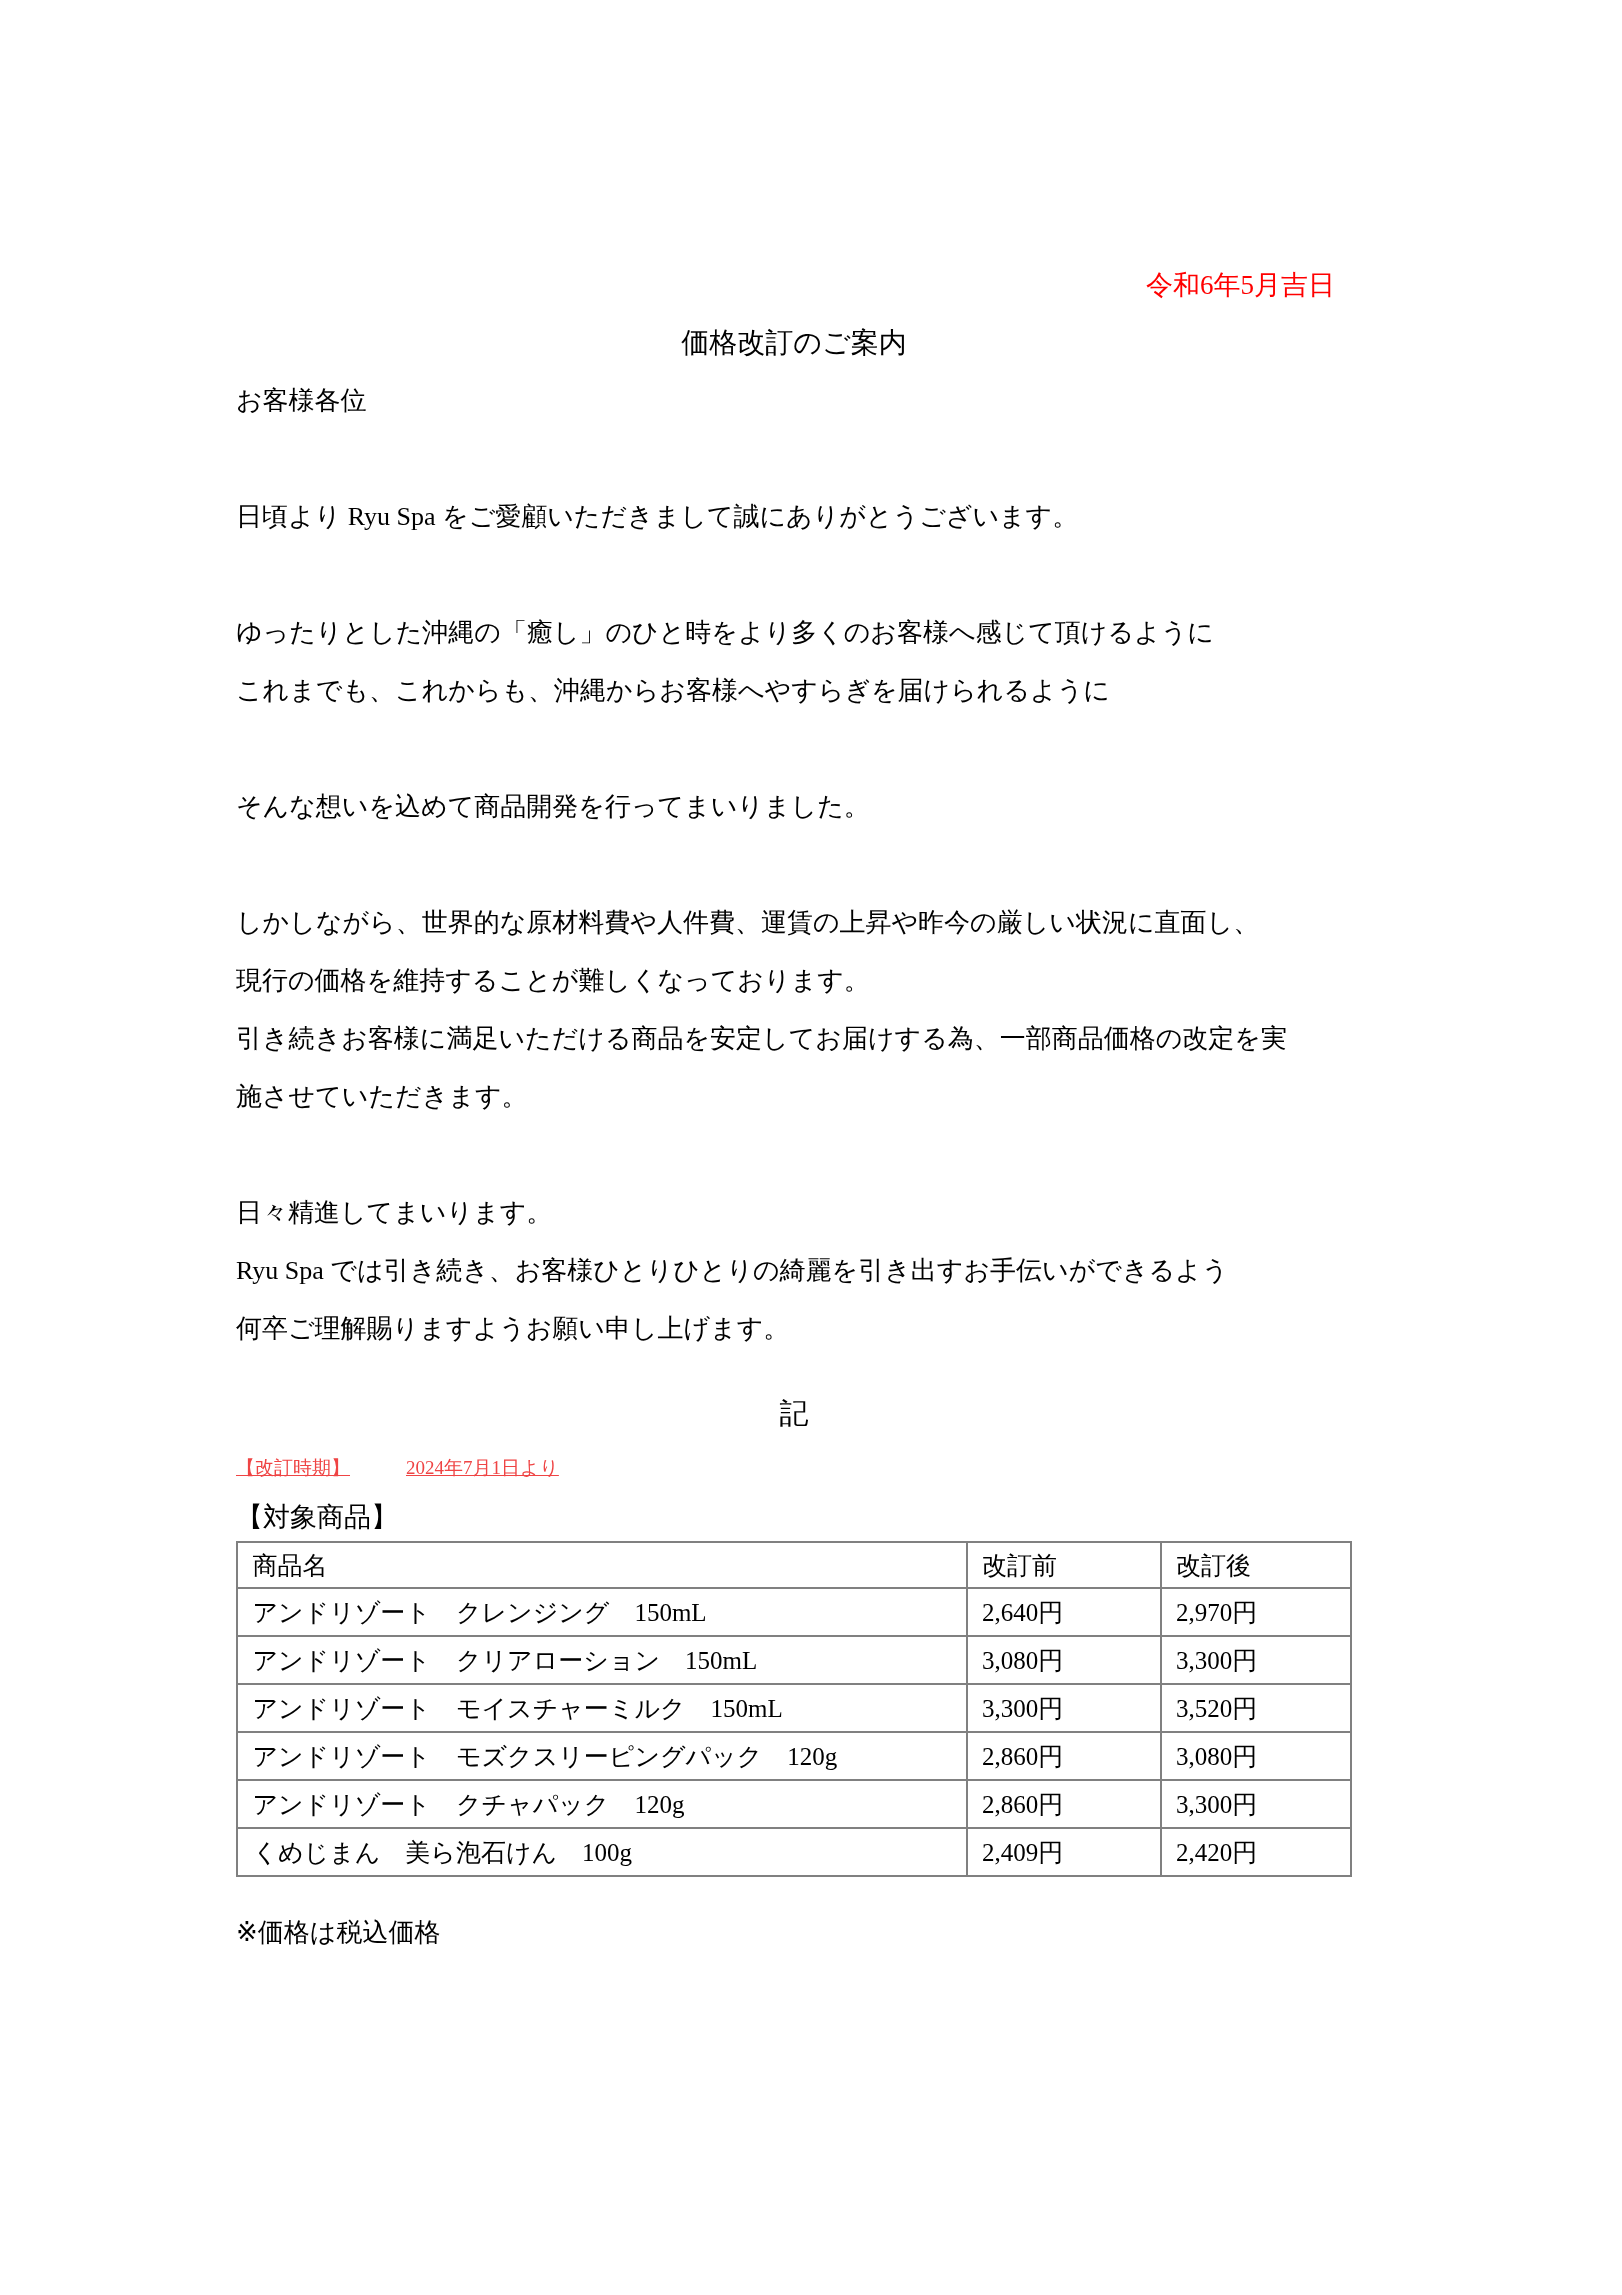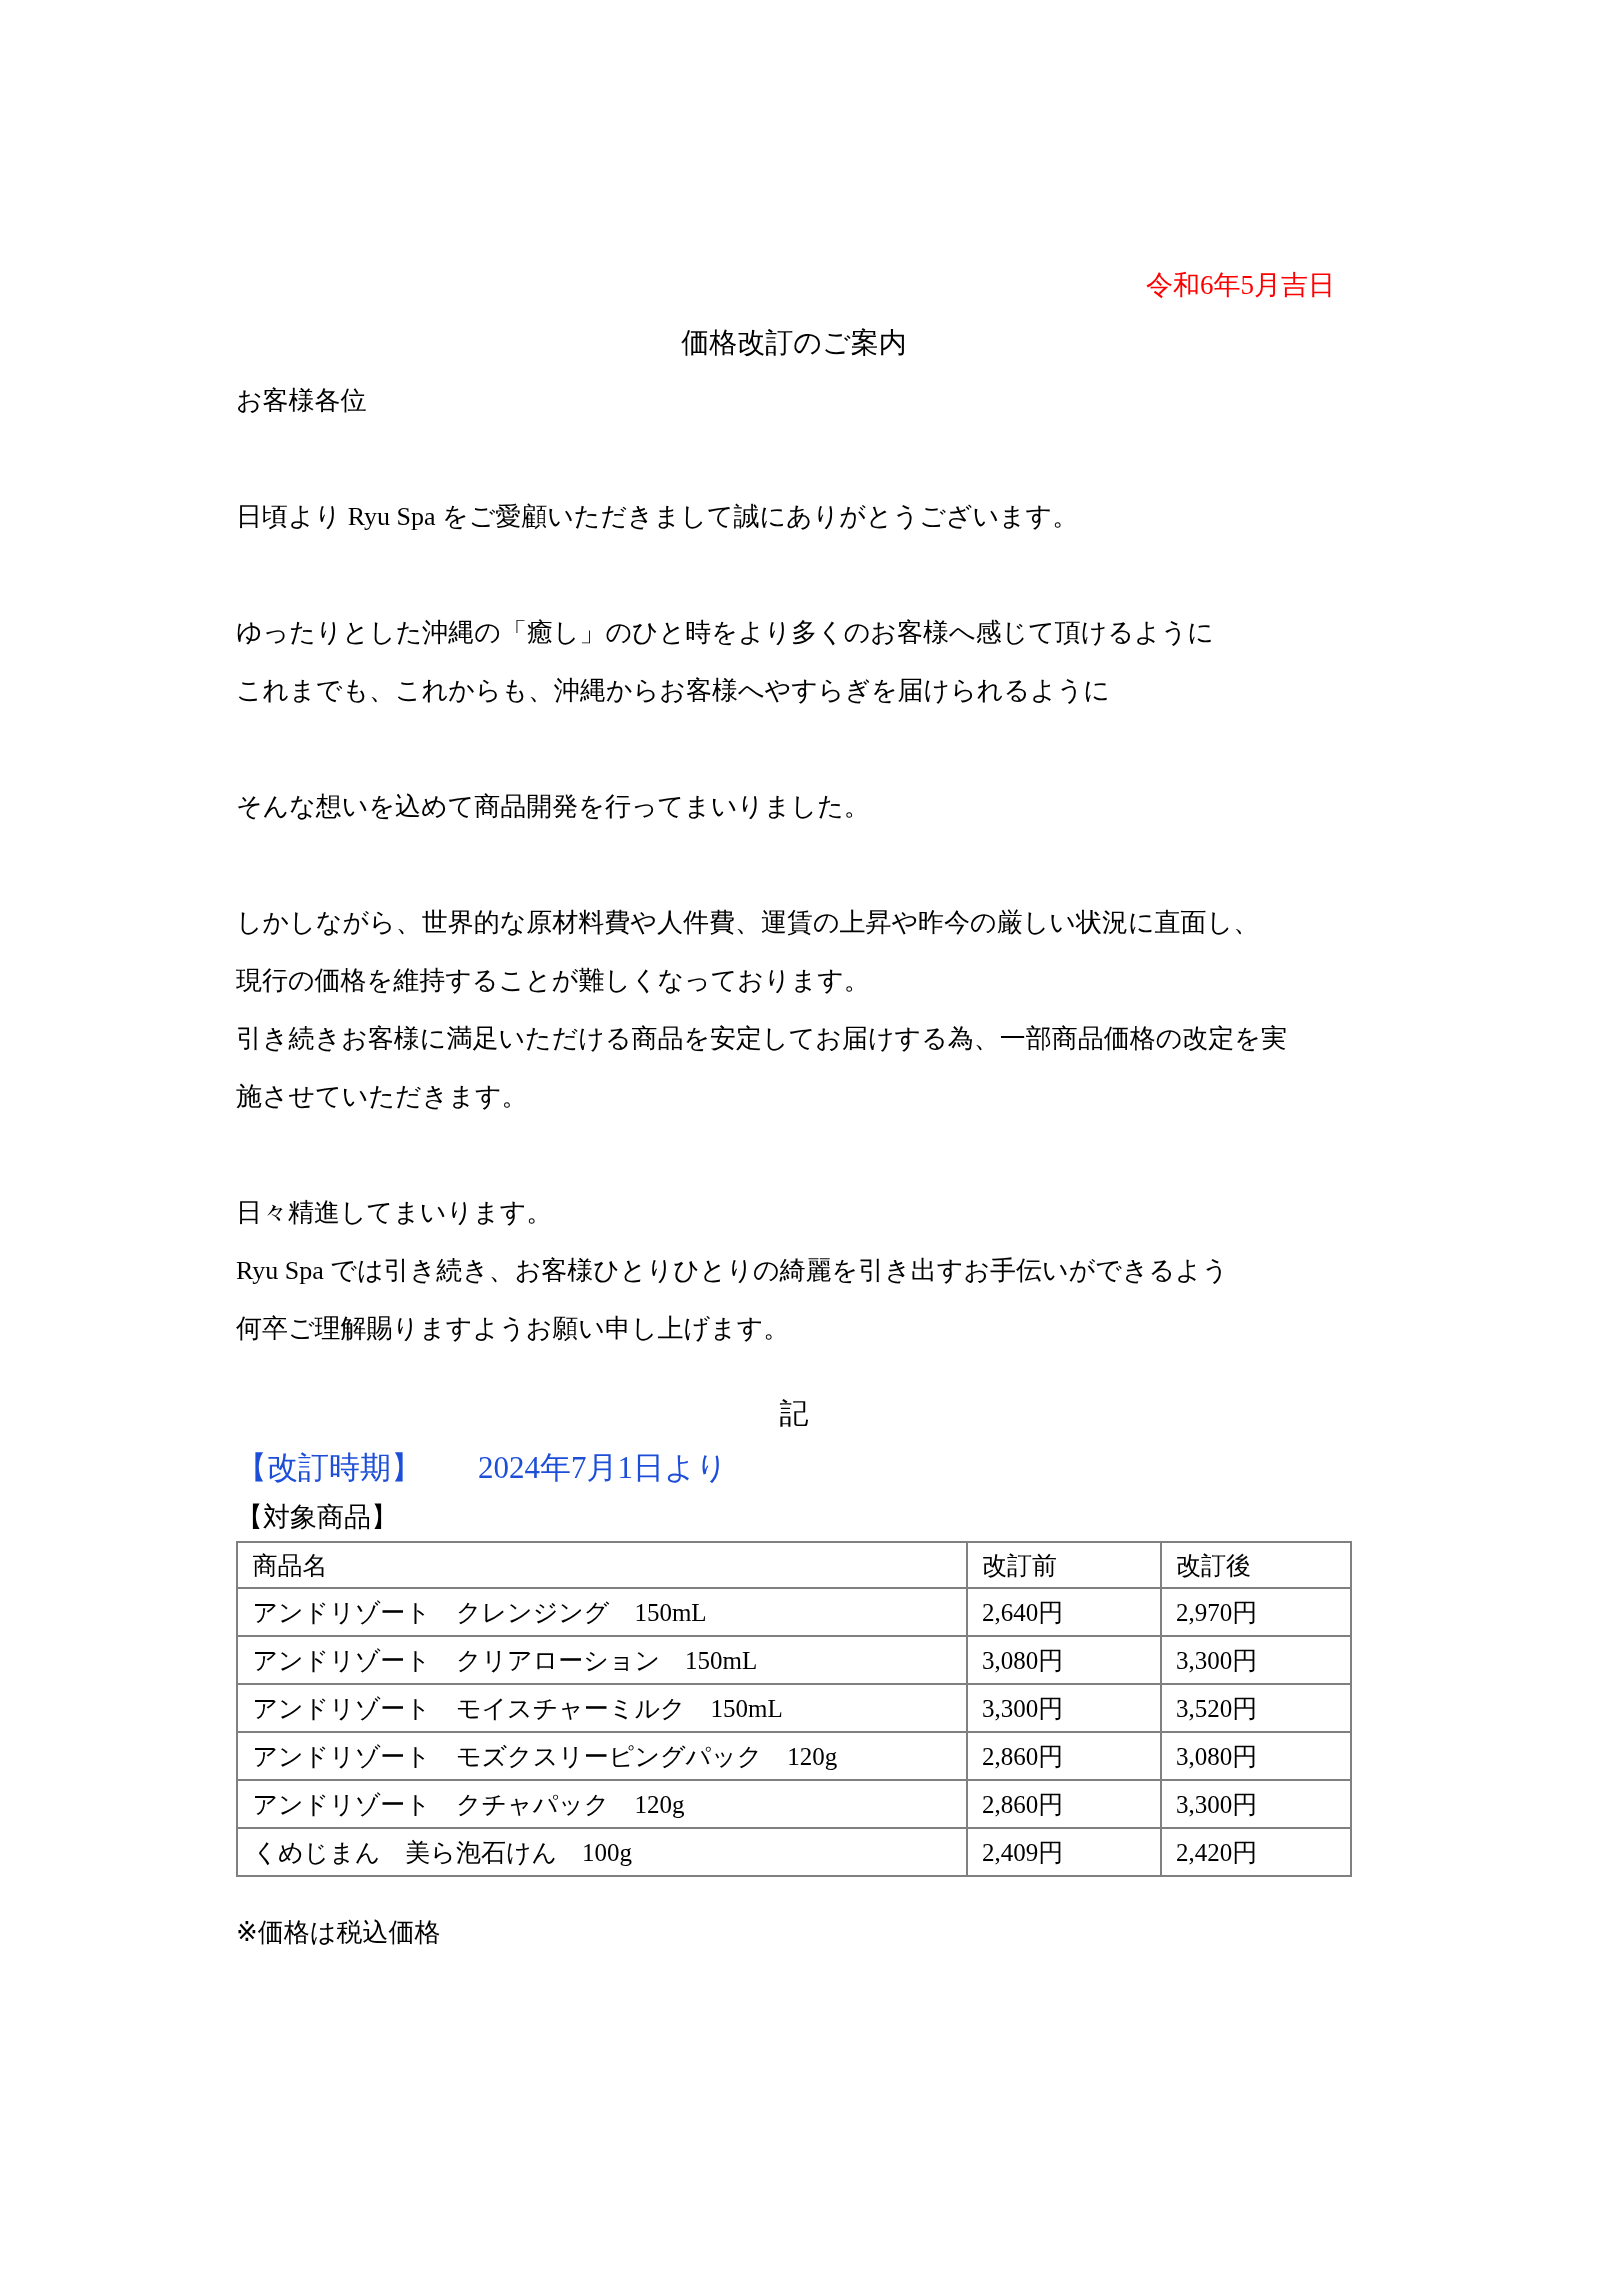--- a/index.html
+++ b/index.html
@@ -31,22 +31,23 @@
     font-size: 28px;
   }
   .ki-line {
     margin-top: 26px;
     text-align: center;
     font-size: 29px;
   }
   .revision-line {
     height: 52px;
     line-height: 52px;
-    color: #1d4ed8;
-    font-size: 31px;
+    color: #ef4444;
+    font-size: 19px;
+    text-decoration: underline;
   }
   .revision-line .rev-value { margin-left: 56px; }
   .target-line {
     height: 47px;
     line-height: 47px;
     font-size: 27px;
   }
   table.price-table {
     width: 100%;
     border-collapse: collapse;

